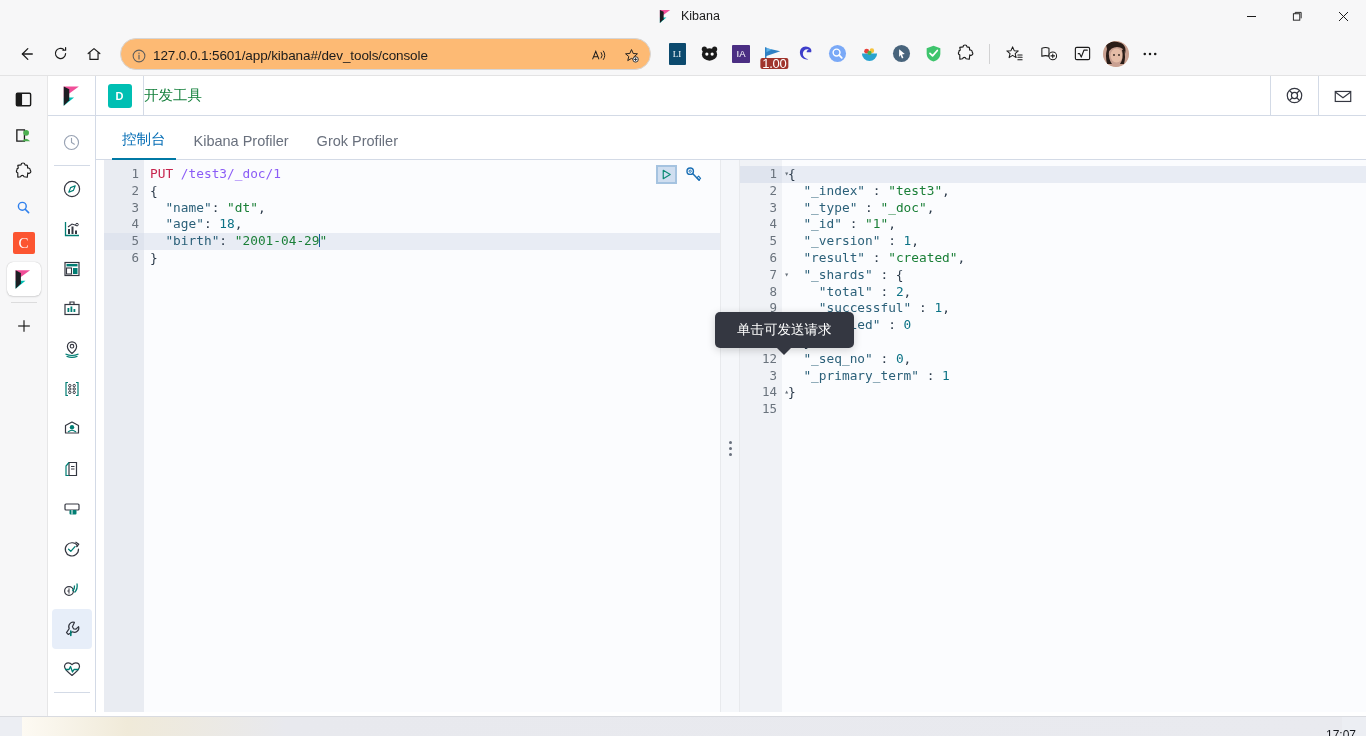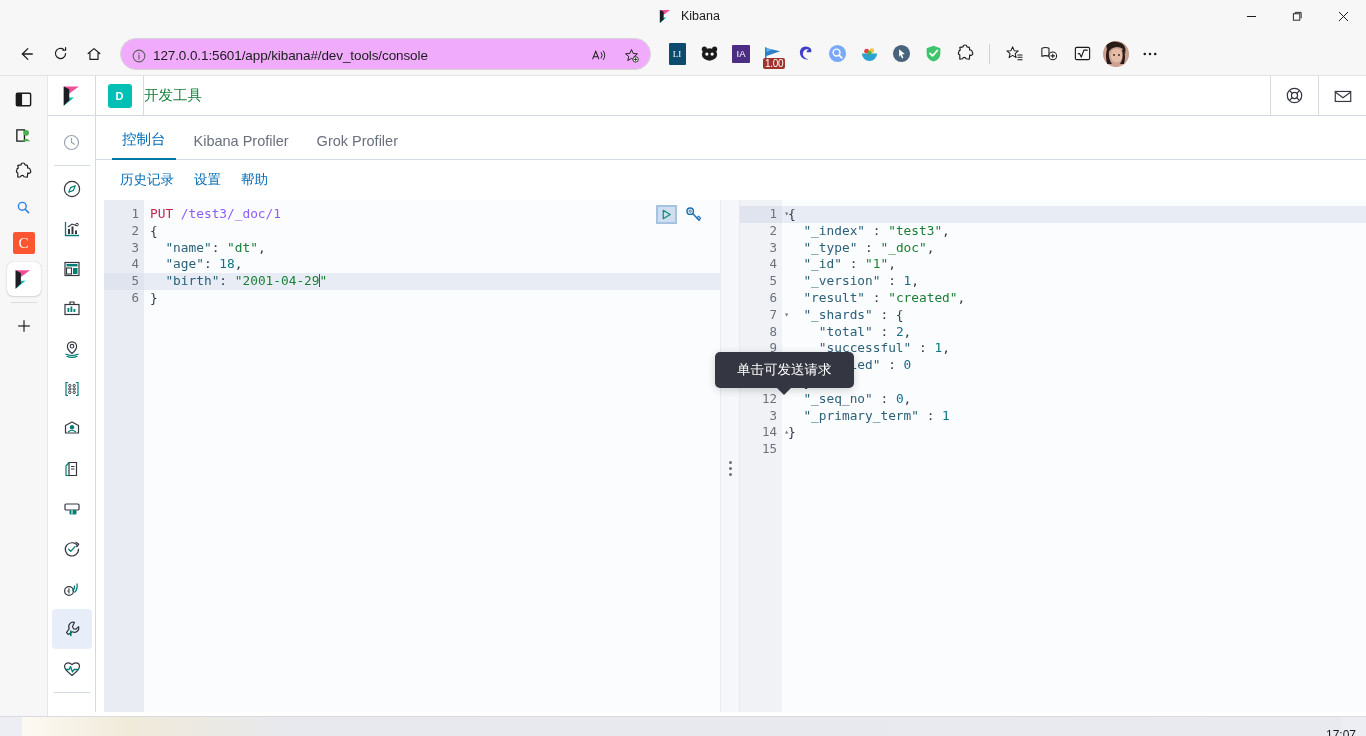--- a/index.html
+++ b/index.html
@@ -54,21 +54,21 @@
     gap: 2px;
   }
   .tb-btn {
     width: 32px; height: 32px; border-radius: 4px;
     display: flex; align-items: center; justify-content: center;
     color: #323130; flex: 0 0 auto;
   }
   .omnibox {
     flex: 0 0 531px;
     height: 32px; margin-left: 8px; margin-right: 6px;
-    background: #f0abfc;
+    background: #fdba74;
     border: 1px solid #d6d6d7;
     border-radius: 16px;
     display: flex; align-items: center;
     padding: 4px 6px 0 10px;
     gap: 6px;
   }
   .omnibox .url {
     flex: 1;
     font-size: 13.5px;
     color: #1b1b1b;
@@ -85,21 +85,21 @@
     position: relative;
   }
   .sep {
     width: 1px; height: 20px; background: #d2d2d3; margin: 0 6px;
     flex: 0 0 1px;
   }
   .badge100 {
     position: absolute; bottom: 1px; left: 50%;
     transform: translateX(-45%);
     background: #a0342c; color: #fff;
-    font-size: 10px; line-height: 9px;
+    font-size: 13px; line-height: 9px;
     padding: 1px 2px; border-radius: 2px;
     font-family: "Liberation Sans", sans-serif;
     letter-spacing: -0.3px;
   }
   .avatar {
     width: 26px; height: 26px; border-radius: 50%;
     overflow: hidden; background: #d9b9a5;
     position: relative;
   }
 
@@ -778,25 +778,20 @@
         </div>
 
         <div class="kb-content">
 
           <div class="kb-tabs">
             <div class="kb-tab active">控制台</div>
             <div class="kb-tab">Kibana Profiler</div>
             <div class="kb-tab">Grok Profiler</div>
           </div>
 
-          <div class="kb-subnav">
-            <span>历史记录</span>
-            <span>设置</span>
-            <span>帮助</span>
-          </div>
 
           <div class="console-wrap">
 
             <div class="editor">
               <div class="gutter" id="req-gutter">
                   <div class="gut-line">1</div>
                   <div class="gut-line">2<span class="fold">▾</span></div>
                   <div class="gut-line">3</div>
                   <div class="gut-line">4</div>
                   <div class="gut-line active">5</div>

